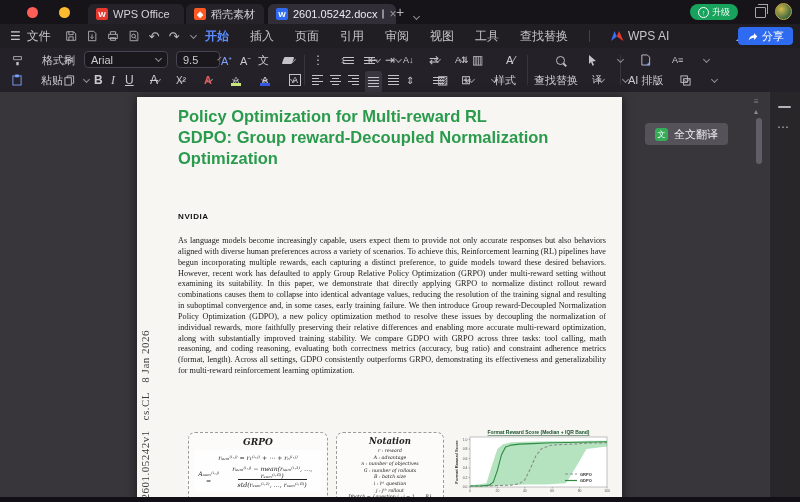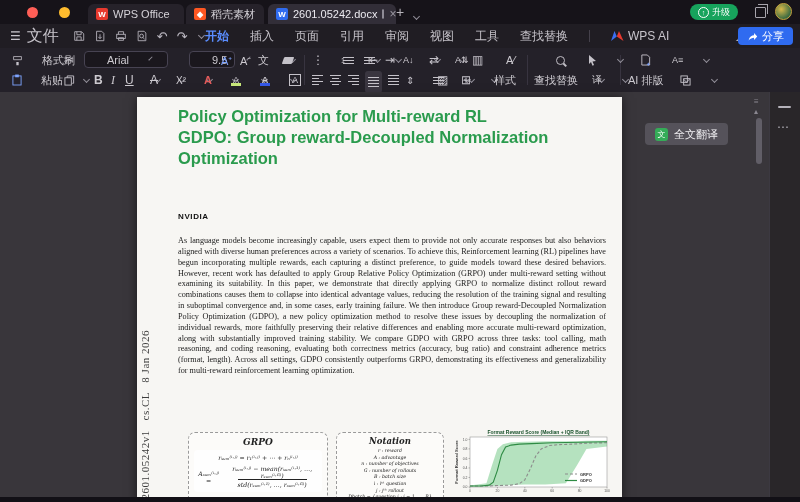--- a/index.html
+++ b/index.html
@@ -20,37 +20,37 @@
   .tbarbtn{position:absolute;top:4px;color:#b8b5bc;font-size:14px}
   .pill{position:absolute;right:62px;top:4px;height:16px;background:#17a35c;border-radius:9px;display:flex;
         align-items:center;gap:3px;padding:0 8px;color:#fff;font-size:9px}
   .upico{width:9px;height:9px;border:1px solid #fff;border-radius:50%;font-size:7px;line-height:9px;text-align:center}
   .winico{position:absolute;right:34px;top:7px;width:9px;height:9px;border:1px solid #a7a4ac;border-radius:1px}
   .winico::after{content:"";position:absolute;left:2px;top:-4px;width:9px;height:9px;border:1px solid #a7a4ac;border-left:none;border-bottom:none}
   .avatar{position:absolute;right:8px;top:3px;width:17px;height:17px;border-radius:50%;
           background:radial-gradient(circle at 35% 35%,#d8b84a,#3c6b42 70%);border:1px solid #c9a53e;box-sizing:border-box}
   
   .menubar{position:absolute;top:24px;left:0;right:0;height:24px;background:#201d23;display:flex;align-items:center;color:#c7c4cb}
-  .mitem{font-size:16px}
+  .mitem{font-size:12px}
   .micons{display:flex;align-items:center;gap:9px;margin-left:14px;color:#bab7c0}
   .mtabs{display:flex;align-items:center;gap:21px;position:absolute;left:205px}
   .mtab{font-size:12px;color:#c7c4cb;position:relative;white-space:nowrap}
   .mtab.active{color:#5a8dff;font-weight:bold}
   .mtab.active::after{content:"";position:absolute;left:1px;right:1px;bottom:-6px;height:2px;background:#5a8dff;border-radius:1px}
   .mdiv{width:1px;height:12px;background:#45414b}
   .share{position:absolute;right:7px;top:3px;height:18px;background:#2f6bf0;border-radius:4px;color:#fff;
          font-size:11px;display:flex;align-items:center;gap:4px;padding:0 9px}
   .cloud{position:absolute;right:52px;top:5px;font-size:13px;color:#b5b2ba}
   
   .toolbar{position:absolute;top:48px;left:0;right:0;height:44px;background:#242129}
   .tb{position:absolute;display:flex;align-items:center;gap:19px;color:#ccc9cf;font-size:11px;height:18px;white-space:nowrap}
   .r1{top:3px}.r2{top:23px}
   .cv{width:4px;height:4px;border:solid #918e98;border-width:0 1px 1px 0;transform:rotate(45deg);display:inline-block;margin:-2px 0 0 2px}
   .selbox{background:#1a171d;border:1px solid #474352;border-radius:4px;height:17px;display:flex;align-items:center;
-          justify-content:space-between;padding:0 22px;box-sizing:border-box}
+          justify-content:space-between;padding:0 6px;box-sizing:border-box}
   .ib{font-size:12px;color:#c5c2c9}
   .mag{width:7px;height:7px;border:1.5px solid #c0bdc4;border-radius:50%;position:relative;display:inline-block}
   .mag::after{content:"";position:absolute;width:4px;height:1.5px;background:#c0bdc4;transform:rotate(45deg);right:-3px;bottom:-2px}
   .al{display:inline-flex;flex-direction:column;gap:2px;width:11px}
   .al i{height:1px;background:#c5c2c9;display:block}
   .aL i:nth-child(even){width:7px}.aC i:nth-child(even){width:7px;margin:0 auto}
   .aR i:nth-child(even){width:7px;margin-left:auto}
   .hl{background:#3a3640;border-radius:3px;padding:2px 3px}
   .vsep{position:absolute;top:7px;width:1px;height:30px;background:#383440}
   .ubar{display:inline-block;width:10px;height:3px;margin-top:-2px}
@@ -187,21 +187,21 @@
       </svg>
     <span>格式刷</span>
   </div>
   <div class="tb r1" style="left:64px">
       <span class="ib">✂</span>
     </div>
   <div class="tb selbox r1" style="left:84px;width:84px">
     <span>Arial</span>
       <i class="cv"></i>
   </div>
-  <div class="tb selbox r1" style="left:189px;width:27px">
+  <div class="tb selbox r1" style="left:176px;width:44px">
     <span>9.5</span>
       <i class="cv"></i>
   </div>
   <div class="tb r1" style="left:221px;color:#7ea4ff">A⁺</div>
   <div class="tb r1" style="left:240px">A⁻</div>
   <div class="tb r1" style="left:258px">
       <span>文</span>
       <i class="cv"></i>
     </div>
   <div class="tb r1" style="left:283px">

